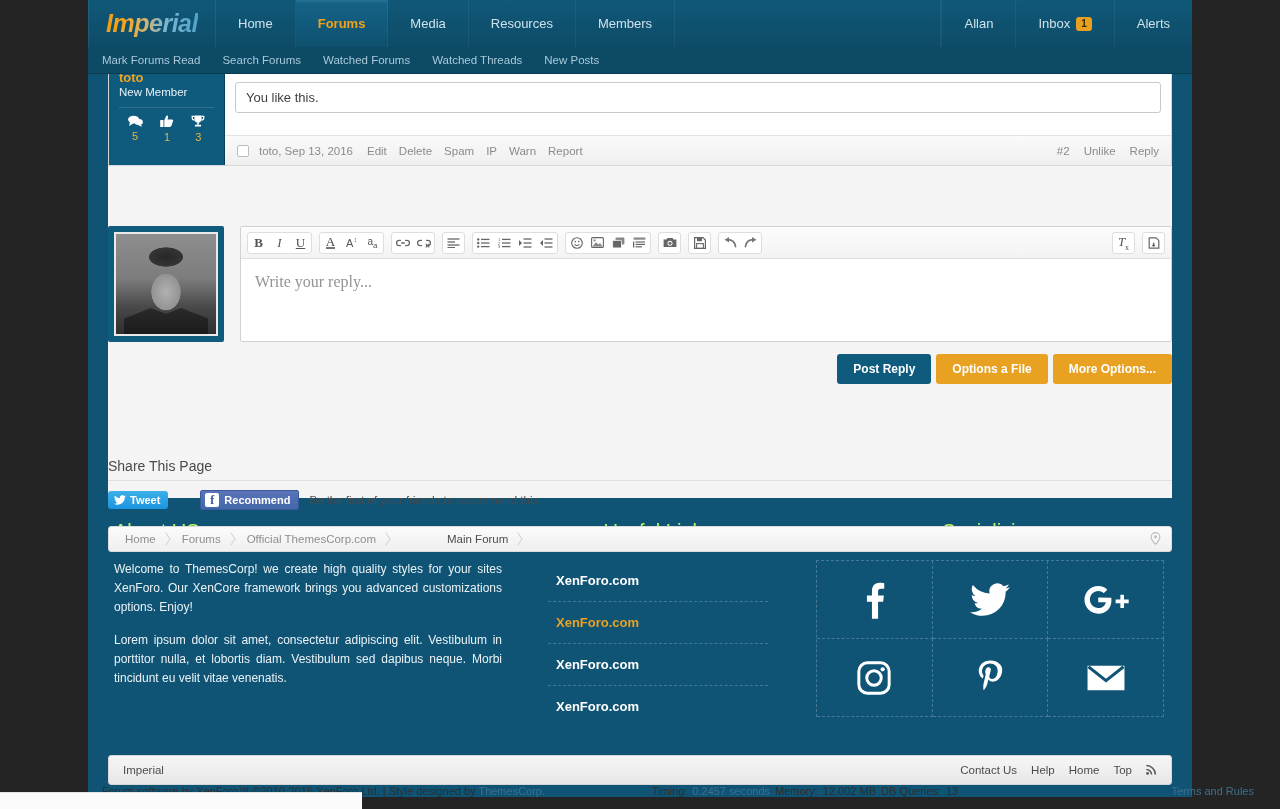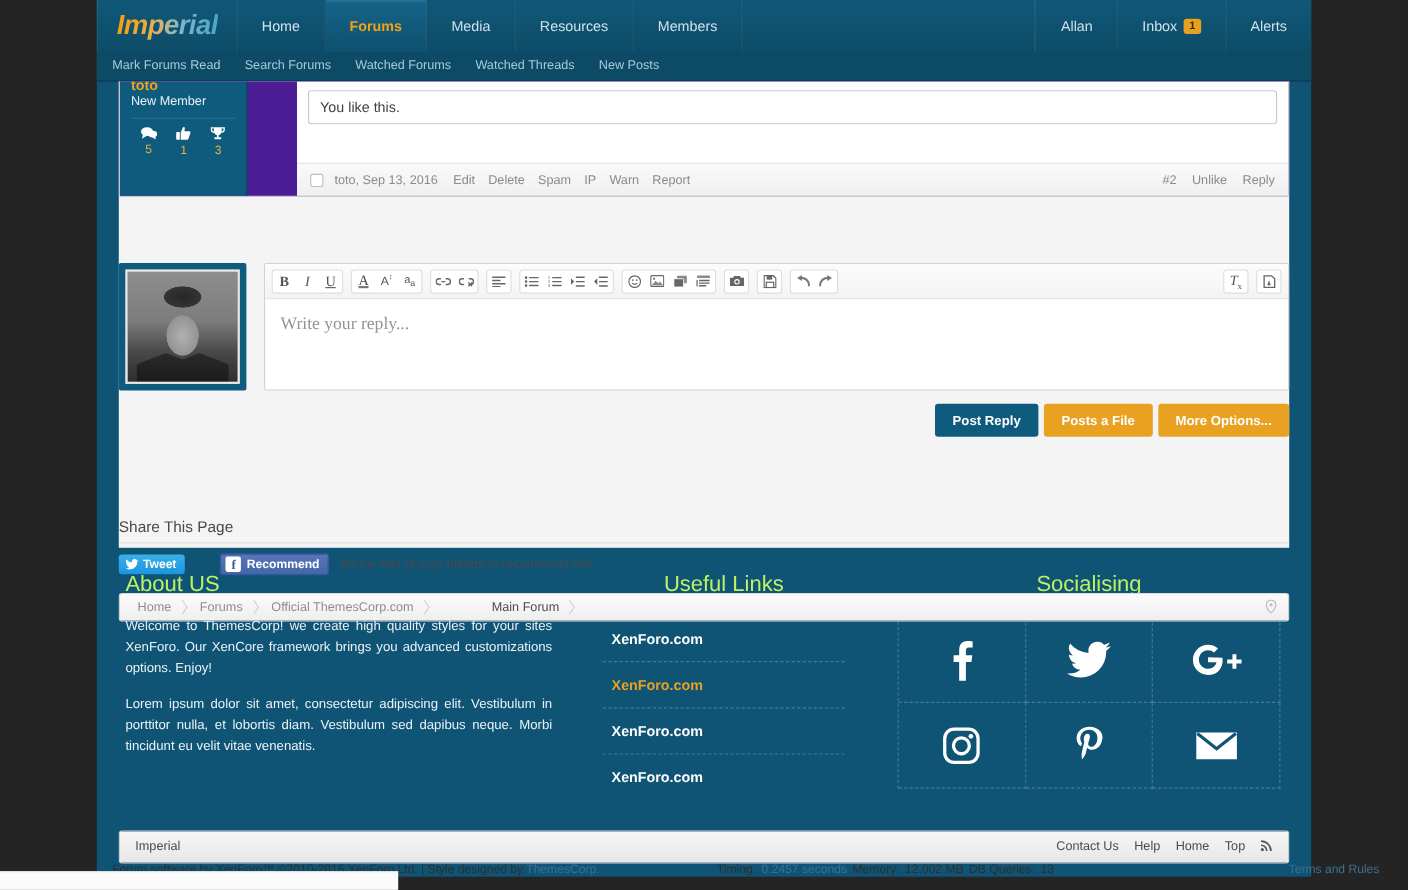--- a/index.html
+++ b/index.html
@@ -80,27 +80,26 @@
     position: relative;
     height: 424px;
     background: #f4f4f4;
     margin: 0 20px;
     padding-top: 0;
   }
 
   
   .post {
     display: flex;
-    background: #4c1d95;
+    background: #fde047;
     border: 1px solid #d6d6d6;
     border-top: none;
     margin-top: 0;
-    height: 105px;
+    height: 92px;
     overflow: hidden;
-    gap: 45px;
   }
   .post-user {
     width: 116px; flex: none;
     background: #0f5b7e;
     border-right: 1px solid #0a3f58;
     color: #fff; padding: 0 10px;
   }
   .user-name {
     color: #f0a31a; font-size: 13px; font-weight: bold;
     margin-top: -4px;
@@ -660,21 +659,21 @@
             </div>
           </div>
 
         </div>
         <div class="editor-area">Write your reply...</div>
       </div>
     </div>
 
     <div class="reply-actions">
       <button class="btn btn-primary">Post Reply</button>
-      <button class="btn btn-secondary">Posts a File</button>
+      <button class="btn btn-secondary">Options a File</button>
       <button class="btn btn-secondary">More Options...</button>
     </div>
 
     <div style="margin-top:70px">
       <div class="share-title">Share This Page</div>
       <div class="share-row">
         <span class="tweet-btn">
           <svg width="12" height="10" viewBox="0 0 14 11">
               <path d="M14 1.3 a5.6 5.6 0 0 1-1.6 .45 2.9 2.9 0 0 0 1.25-1.6 5.7 5.7 0 0 1-1.8 .7 2.85 2.85 0 0 0-4.9 2.6A8.1 8.1 0 0 1 1 .5a2.85 2.85 0 0 0 .9 3.8 2.8 2.8 0 0 1-1.3-.35v.03a2.85 2.85 0 0 0 2.3 2.8 2.9 2.9 0 0 1-1.3.05 2.85 2.85 0 0 0 2.67 2A5.75 5.75 0 0 1 0 9.95 8.1 8.1 0 0 0 4.4 11 8.08 8.08 0 0 0 12.55 2.5 5.8 5.8 0 0 0 14 1.3Z" fill="#fff"></path>
             </svg>

